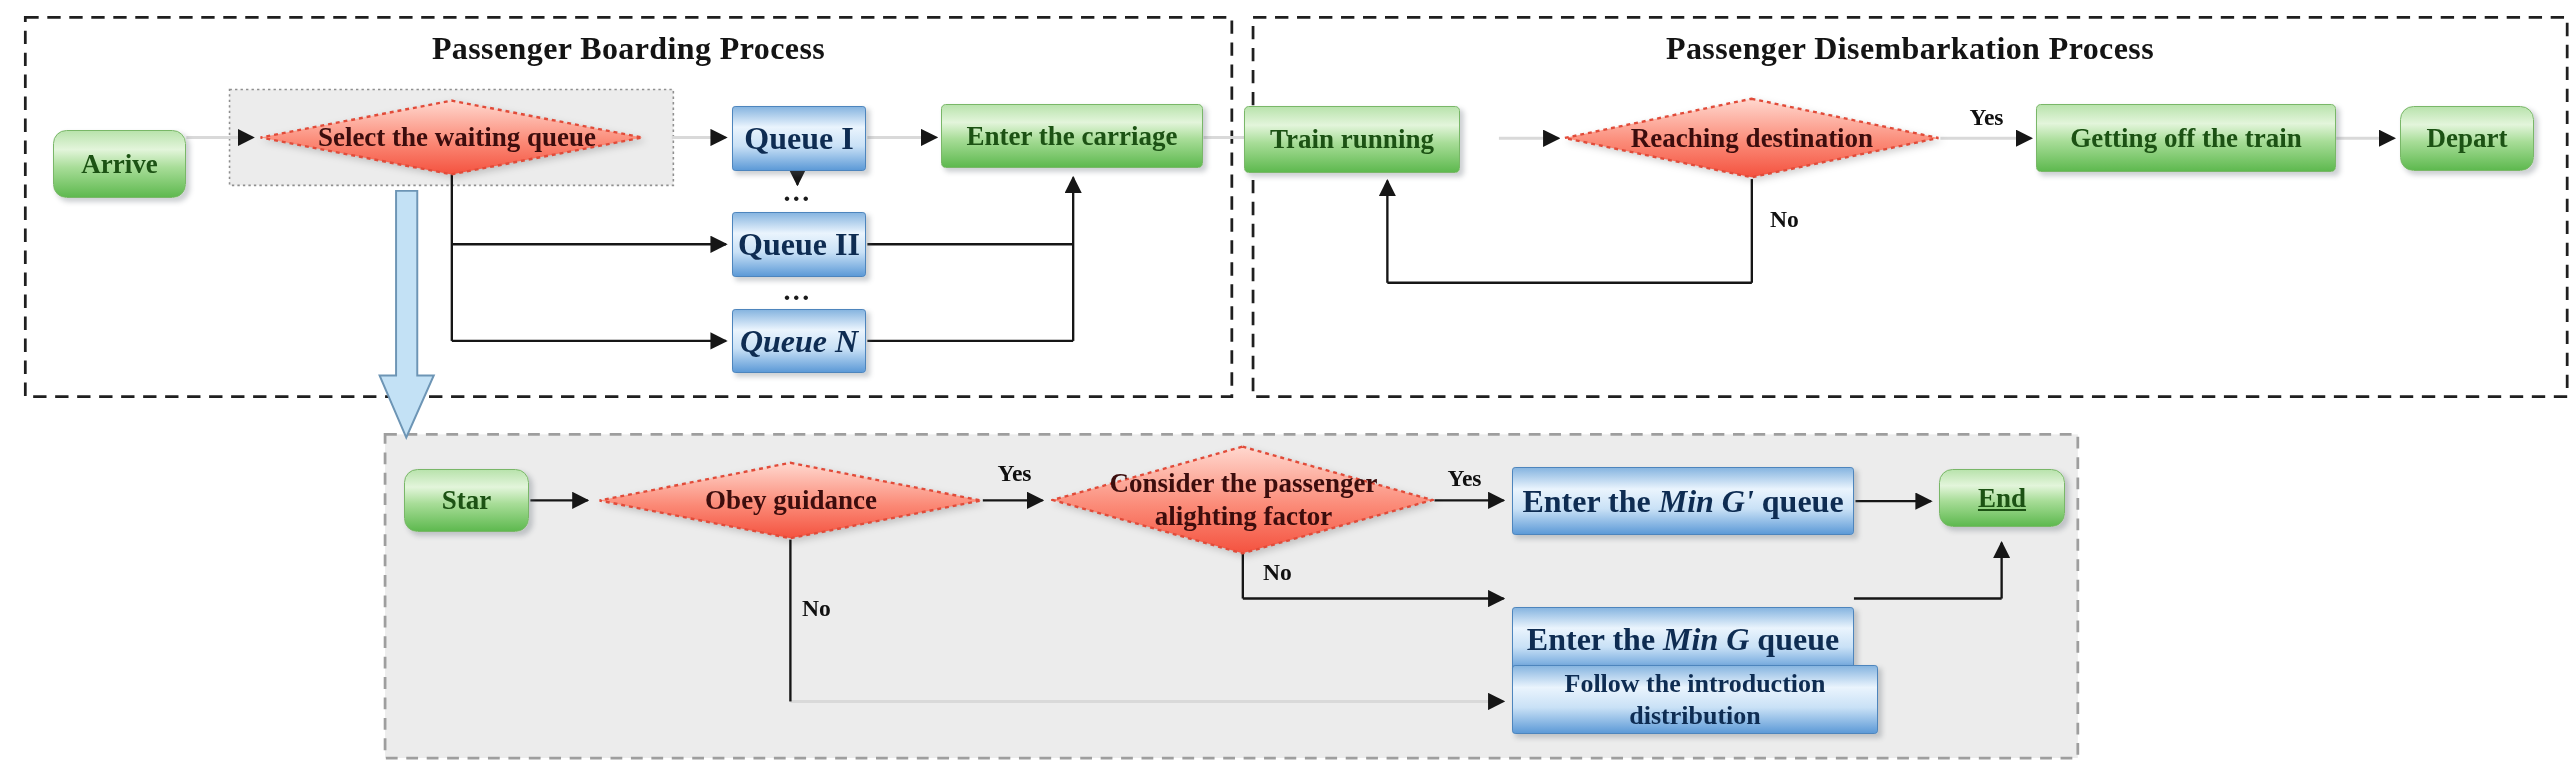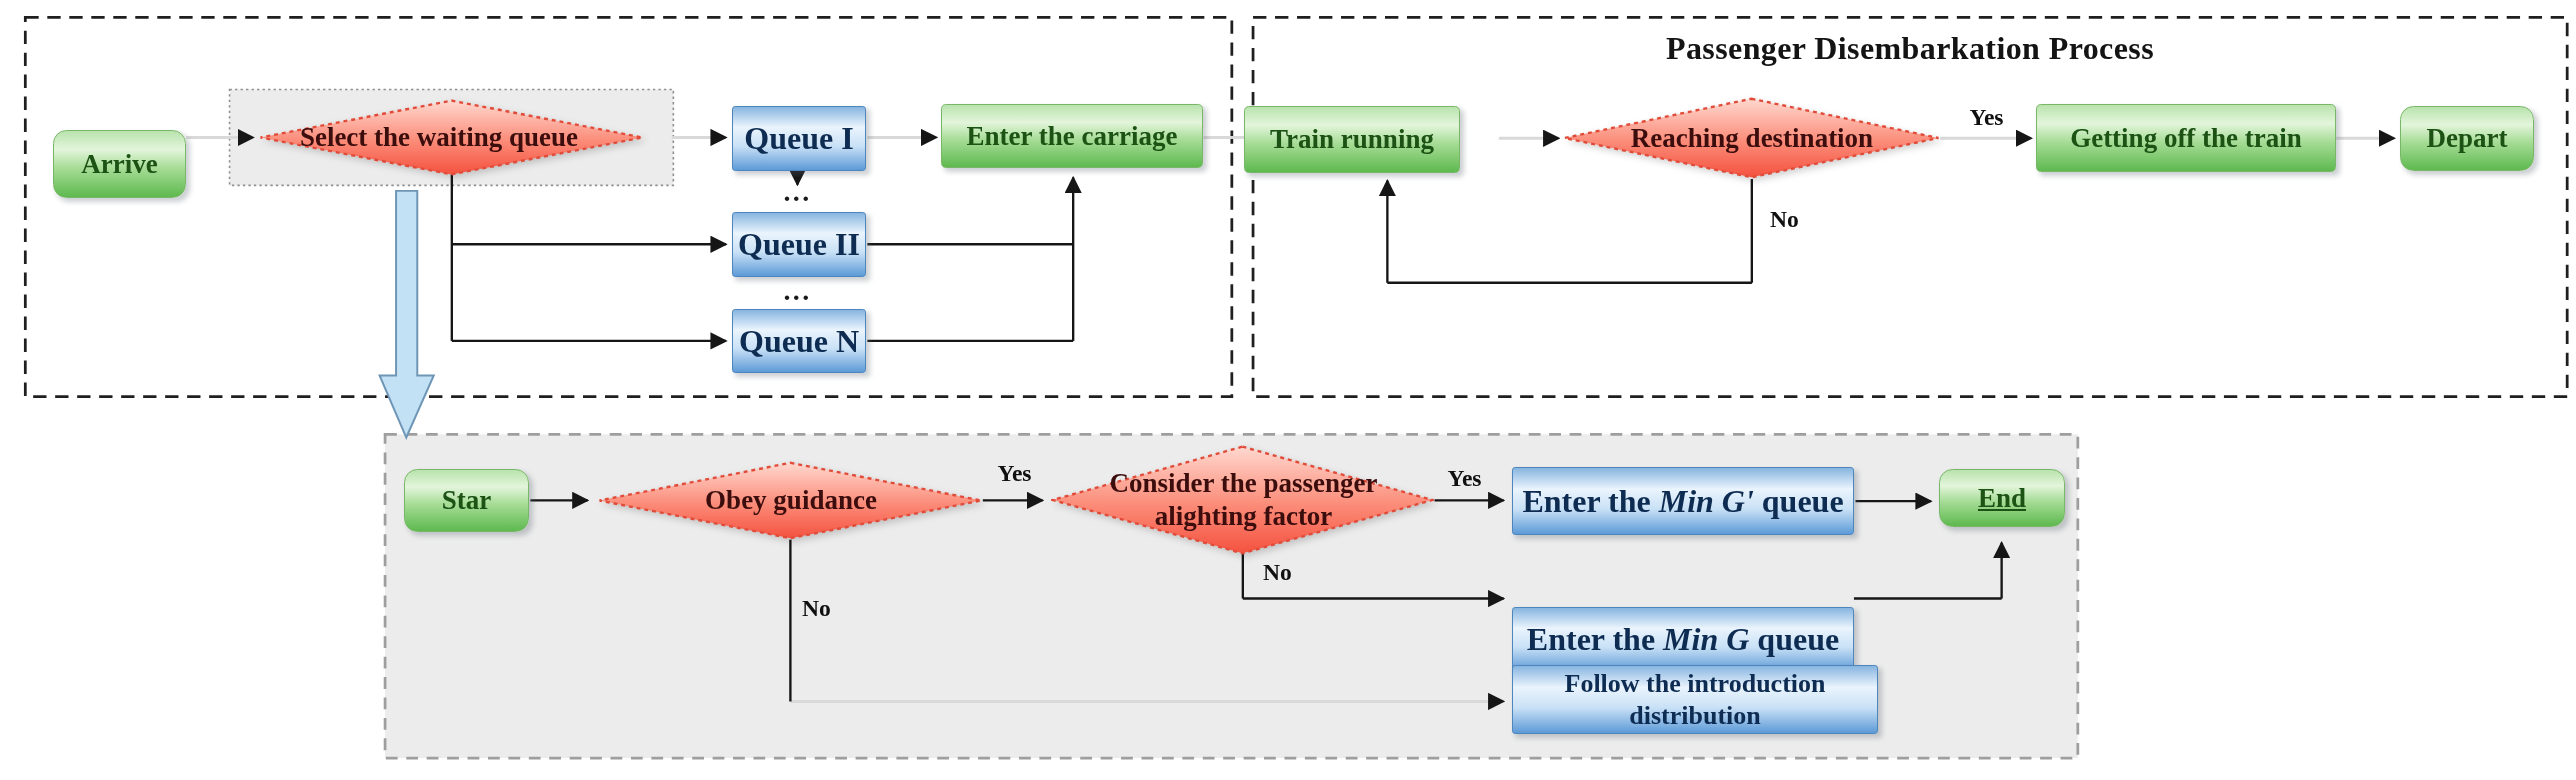--- a/index.html
+++ b/index.html
@@ -88,40 +88,41 @@
       <line x1="1582" y1="762" x2="1914" y2="762" marker-end="url(#ah)"></line>
       <line x1="2362" y1="638" x2="2458" y2="638" marker-end="url(#ah)"></line>
       <line x1="2360" y1="762" x2="2548" y2="762"></line>
       <line x1="2548" y1="762" x2="2548" y2="691" marker-end="url(#ah)"></line>
       <line x1="1006" y1="687" x2="1006" y2="893"></line>
     </g>
 
     <polygon points="504,243 531,243 531,478 552,478 517,557 483,478 504,478" fill="#c3e1f5" stroke="#6d95b5" stroke-width="2.5"></polygon>
   </svg>
 
+  <div class="abs title" style="left:25px;top:30px;width:1207px;">Passenger Boarding Process</div>
   <div class="abs title" style="left:1253px;top:30px;width:1314px;">Passenger Disembarkation Process</div>
 
   <div class="abs node node-green round" style="left:53px;top:104px;width:133px;height:68px;margin-top:26px;">
     <span>Arrive</span>
   </div>
 
   <svg class="abs diamond" style="left:259px;top:99px;" width="385" height="77" viewBox="0 0 490 98">
     <polygon points="245,2 488,49 245,96 2,49" fill="url(#diamondGrad)" stroke="#e14b39" stroke-width="3" stroke-dasharray="5 5"></polygon>
   </svg>
-  <div class="abs diamond-text" style="left:262px;top:99px;width:354px;height:77px;">Select the waiting queue</div>
+  <div class="abs diamond-text" style="left:280px;top:99px;width:354px;height:77px;">Select the waiting queue</div>
 
   <div class="abs node node-blue" style="left:732px;top:106px;width:134px;height:65px;">
     <span>Queue I</span>
   </div>
   <div class="abs dots" style="left:774px;top:185px;width:47px;">...</div>
   <div class="abs node node-blue" style="left:732px;top:212px;width:134px;height:65px;">
     <span>Queue II</span>
   </div>
   <div class="abs dots" style="left:774px;top:284px;width:47px;">...</div>
-  <div class="abs node node-blue" style="left:732px;top:309px;width:134px;height:64px;">
+  <div class="abs node node-blue" style="left:732px;top:309px;width:134px;height:64px;font-style:italic;">
     <span>Queue N</span>
   </div>
 
   <div class="abs node node-green" style="left:941px;top:104px;width:262px;height:64px;">
     <span>Enter the carriage</span>
   </div>
 
   <div class="abs node node-green" style="left:1244px;top:106px;width:216px;height:67px;">
     <span>Train running</span>
   </div>

